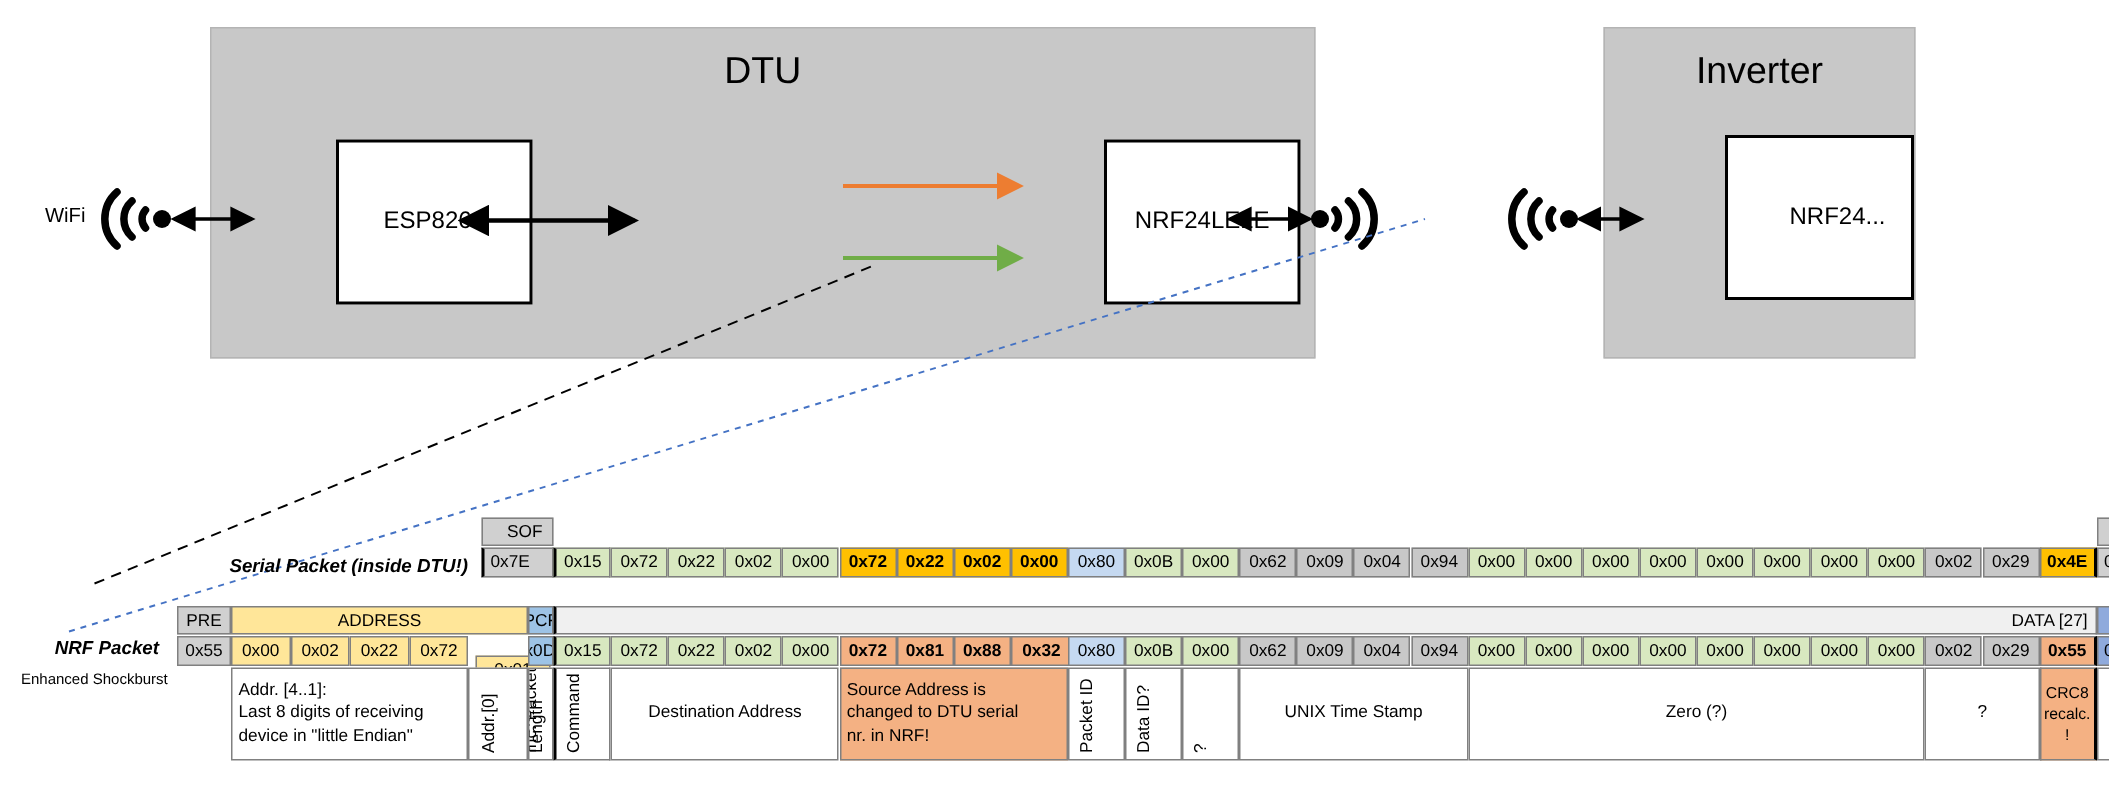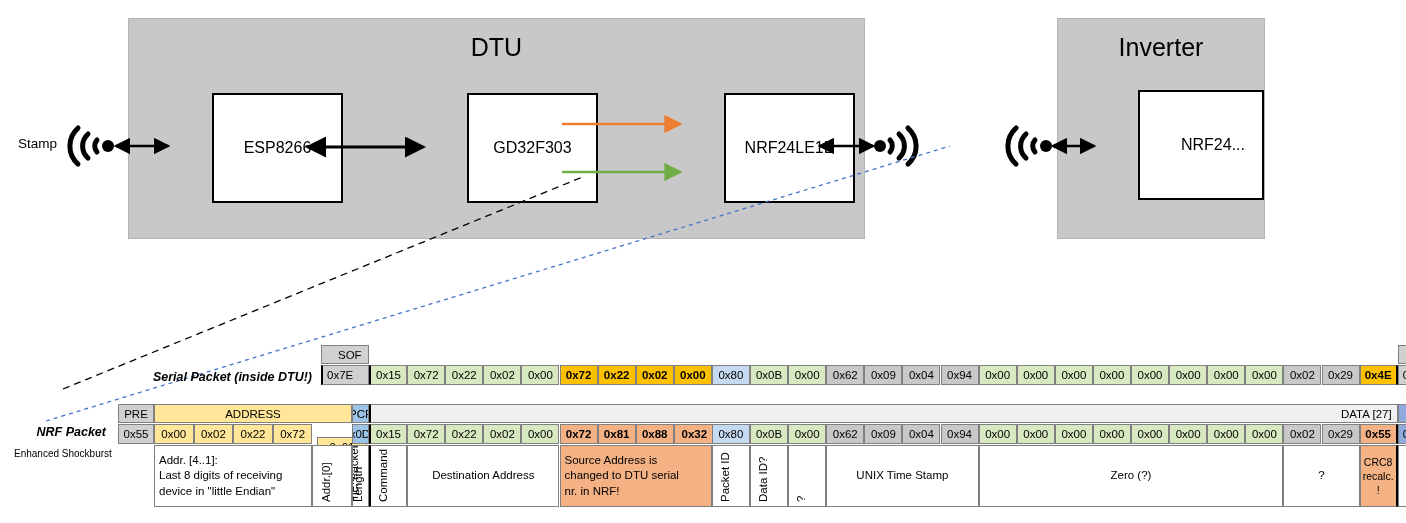--- a/index.html
+++ b/index.html
@@ -6,21 +6,21 @@
   html, body { margin:0; padding:0; }
   body {
     width:1406px; height:523px;
     background:#ffffff;
     font-family:"Liberation Sans", sans-serif;
     position:relative;
     overflow:hidden;
   }
 
   
-  #block-diagram { position:absolute; left:0; top:0; width:1316px; height:340px; }
+  #block-diagram { position:absolute; left:12px; top:0; width:1316px; height:340px; }
 
   .enclosure {
     position:absolute;
     background:#c8c8c8;
     border:1px solid #b4b4b4;
   }
   .enclosure-title {
     position:absolute; left:0; right:0; top:14px;
     text-align:center;
     font-size:25px;
@@ -115,35 +115,32 @@
 
 <div id="block-diagram">
 
   <div class="enclosure" style="left:128px; top:18px; width:737px; height:221px;">
     <div class="enclosure-title">DTU</div>
   </div>
 
   <div class="chip" style="left:172px; top:93px; width:131px; height:110px;">
     <span>ESP8266</span>
   </div>
-  <div class="chip" style="left:427px; top:93px; width:131px; height:110px;">
-    <span>GD32F303</span>
-  </div>
   <div class="chip" style="left:684px; top:93px; width:131px; height:110px;">
     <span>NRF24LE1E</span>
   </div>
 
   <div class="enclosure" style="left:1057px; top:18px; width:208px; height:221px;">
     <div class="enclosure-title">Inverter</div>
   </div>
   <div class="chip" style="left:1098px; top:90px; width:126px; height:110px;padding-left:24px;">
     <span>NRF24...</span>
   </div>
 
-  <div class="wifi-label" style="left:18px; top:136px;">Stamp</div>
+  <div class="wifi-label" style="left:18px; top:136px;">WiFi</div>
 </div>
 
 <svg id="arrows" viewBox="0 0 1406 523">
   <defs>
     <marker id="ahB" markerWidth="7" markerHeight="7" refX="6" refY="3.5" orient="auto">
       <path d="M0,0 L7,3.5 L0,7 z" fill="#000"></path>
     </marker>
     <marker id="ahBs" markerWidth="7" markerHeight="7" refX="1" refY="3.5" orient="auto">
       <path d="M7,0 L0,3.5 L7,7 z" fill="#000"></path>
     </marker>

